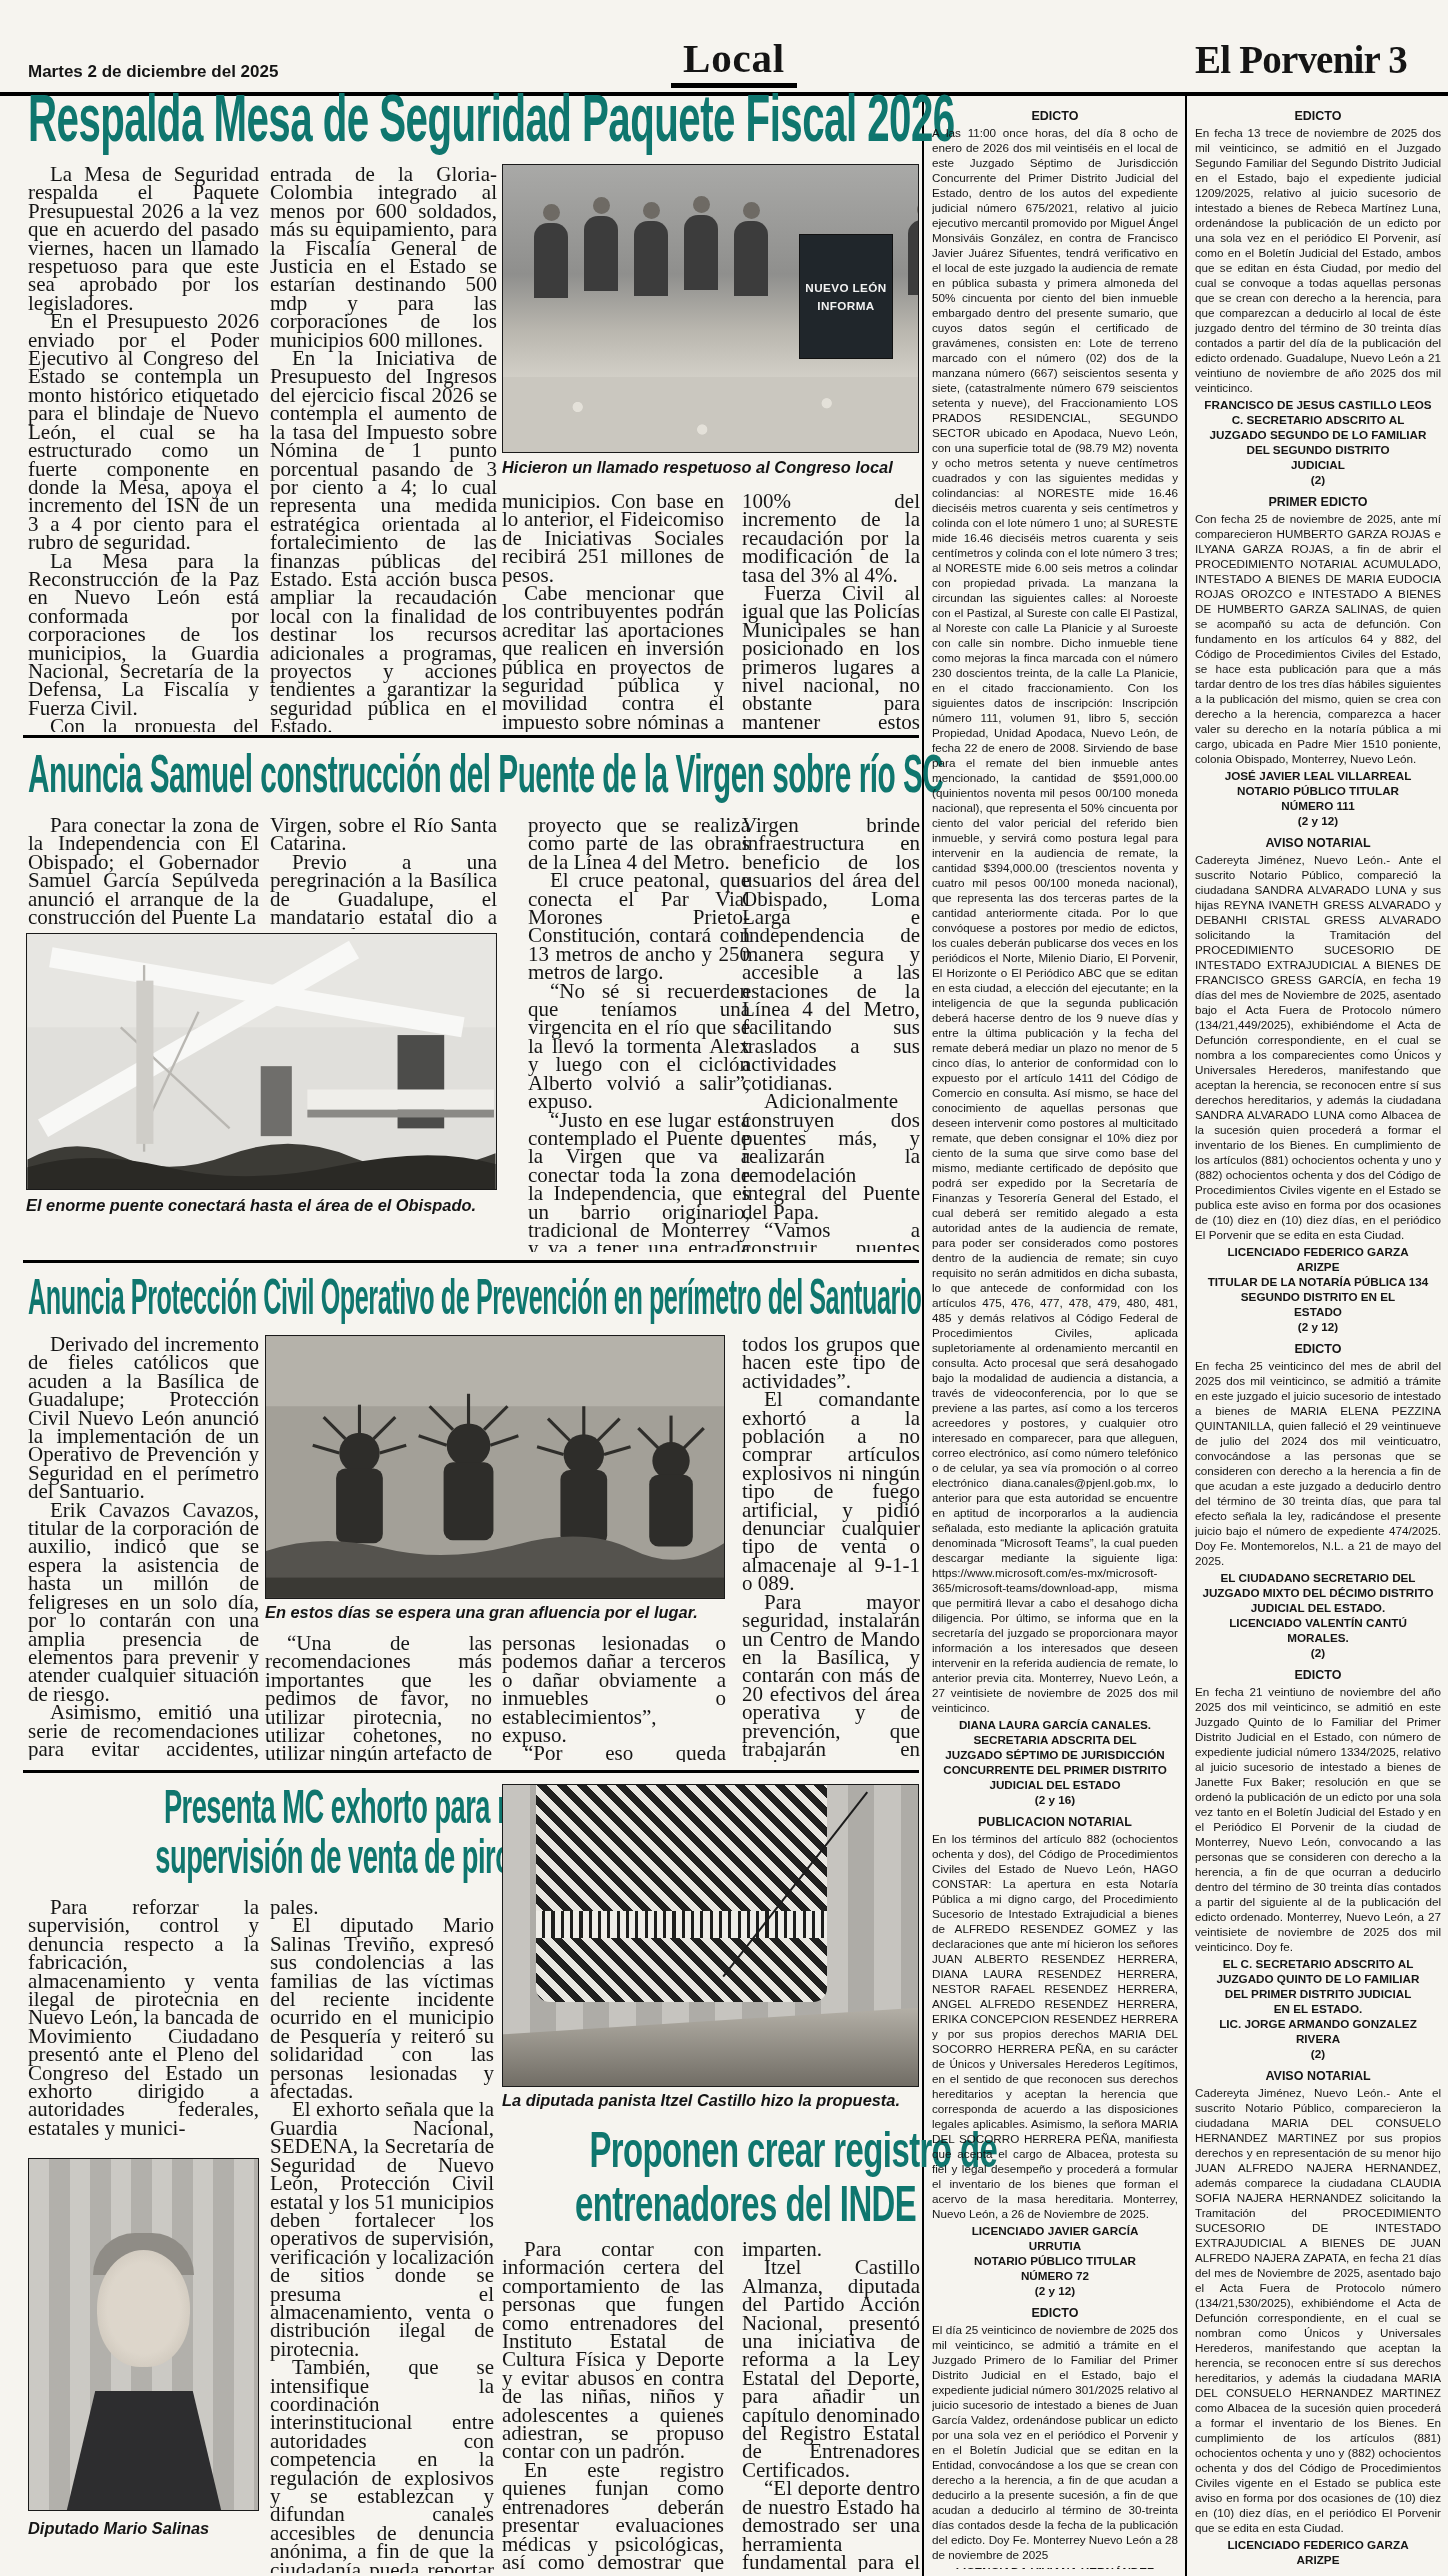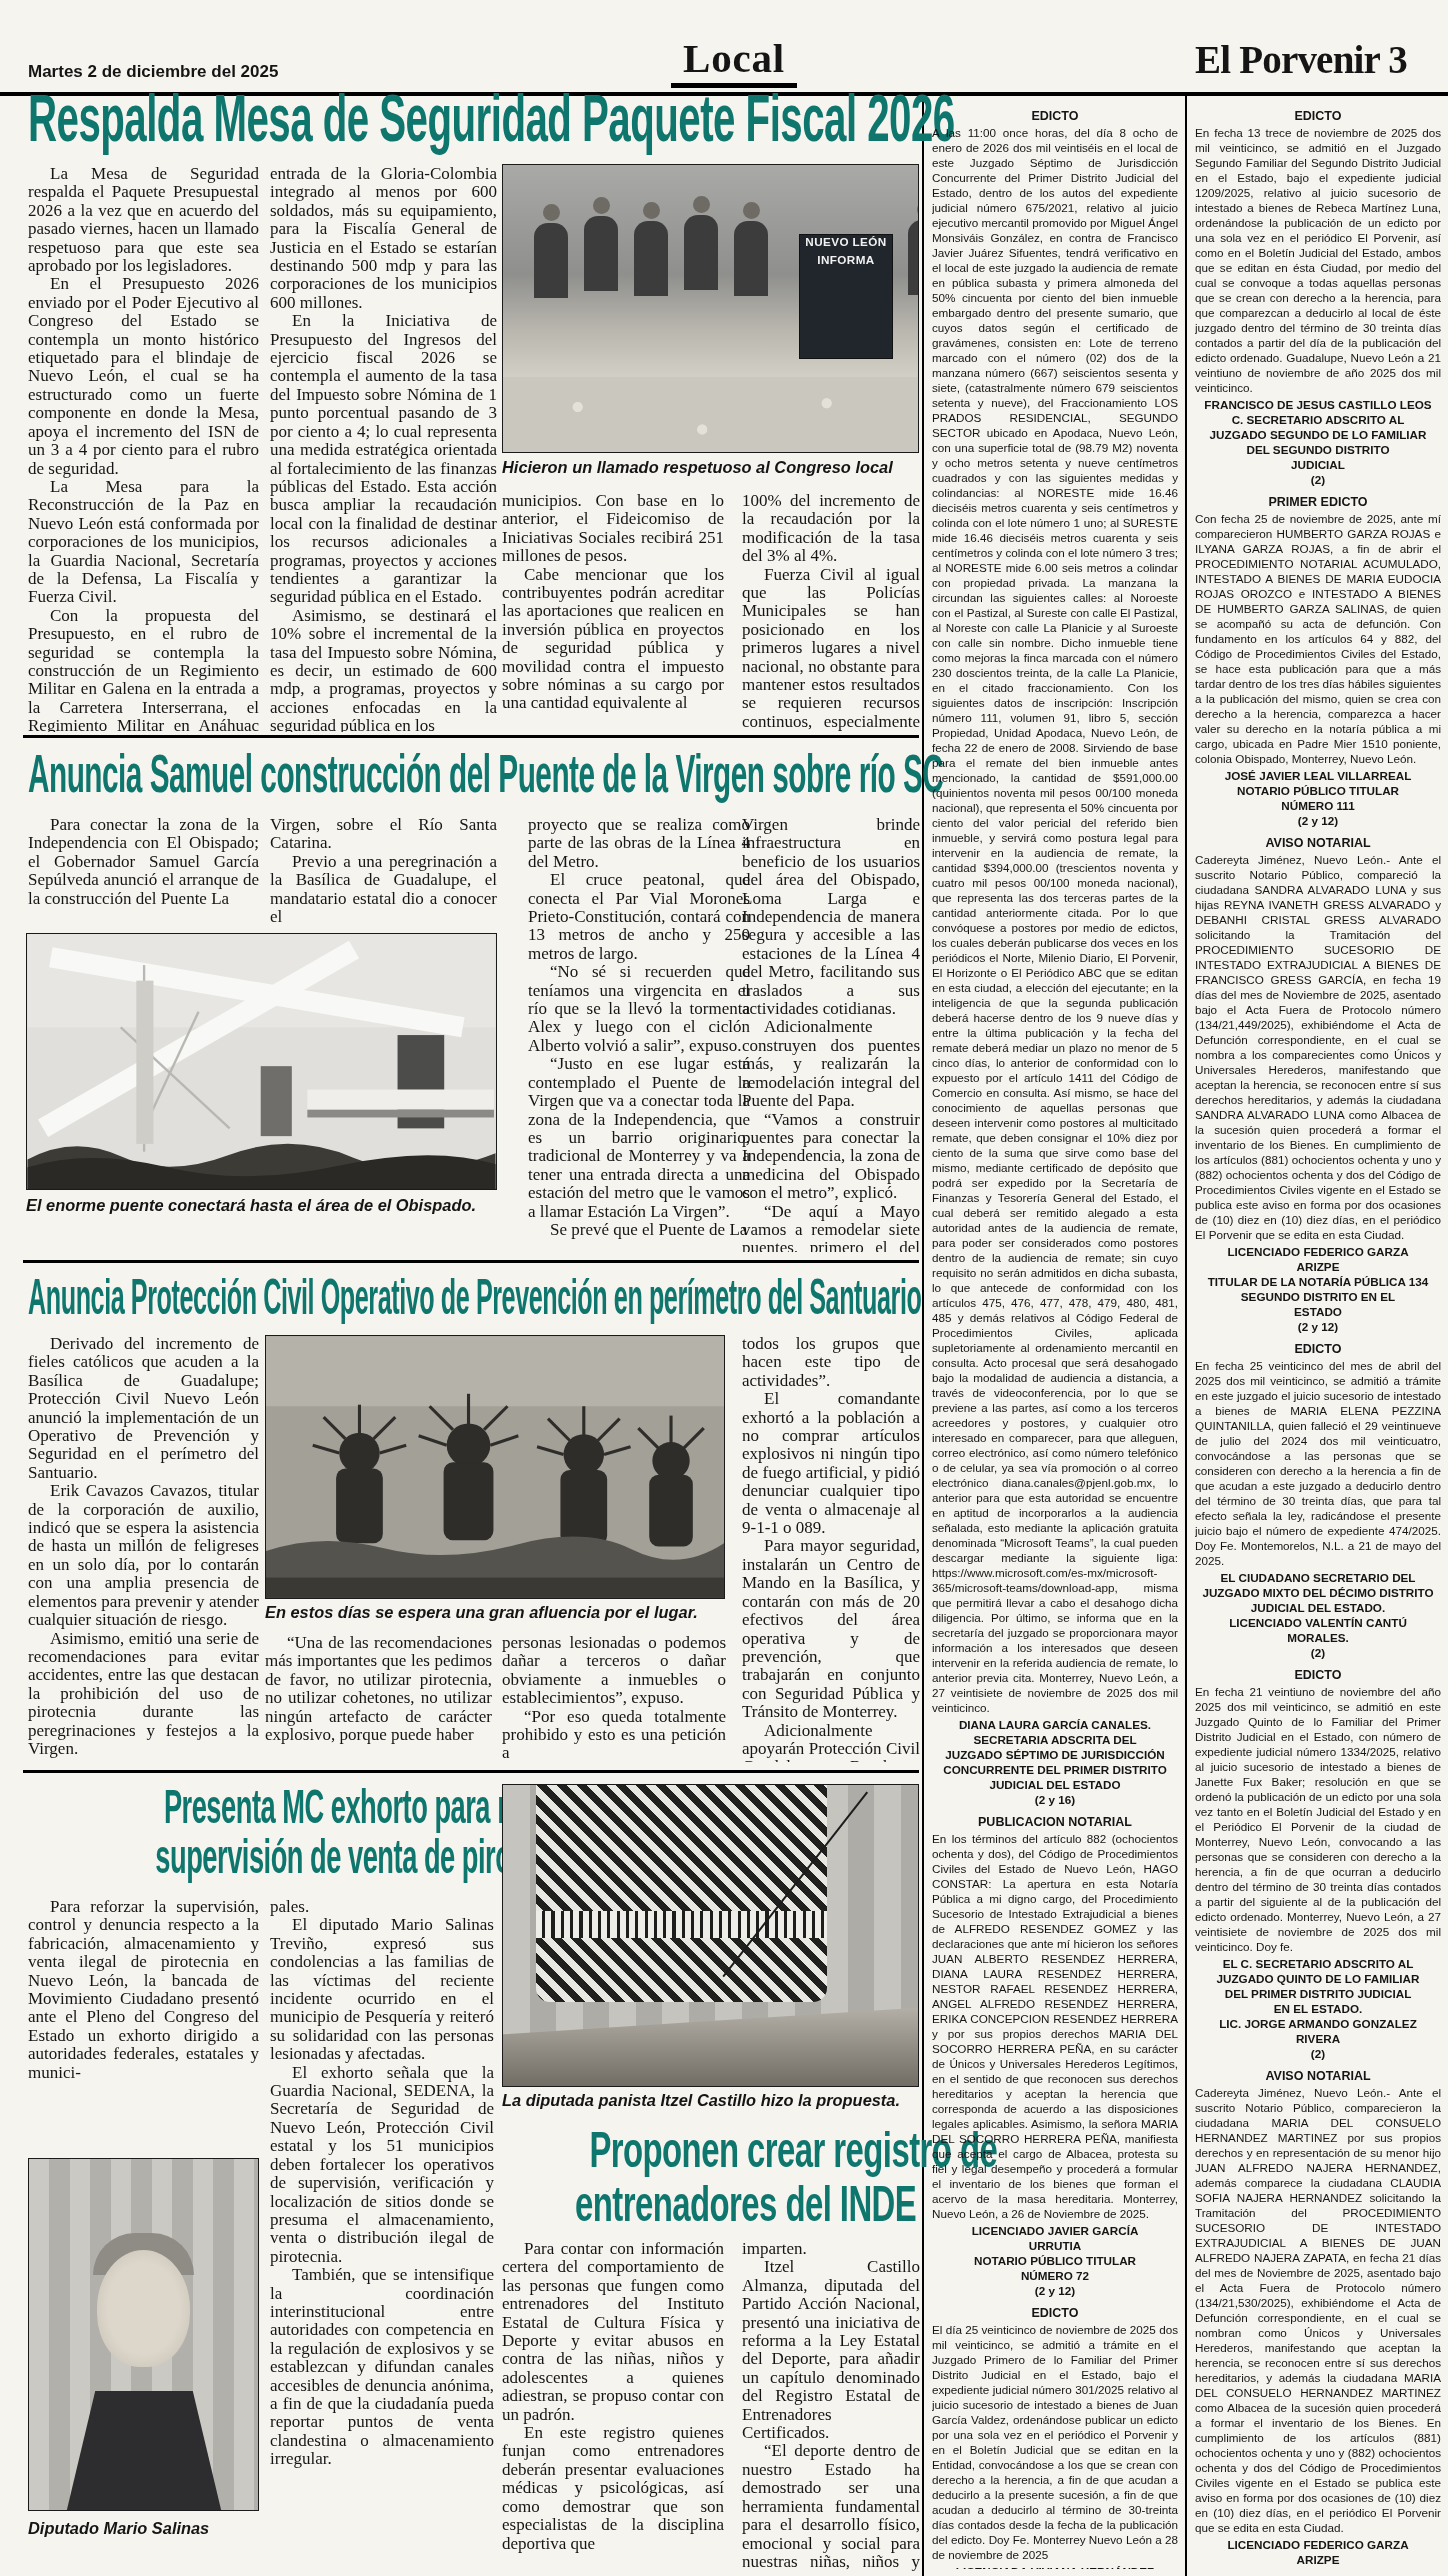--- a/index.html
+++ b/index.html
@@ -17,33 +17,33 @@
   .header-rule{position:absolute;left:0;top:92px;width:1449px;height:3.9px;background:#000;}
   .vrule{position:absolute;width:2.3px;background:#000;}
   .hrule{position:absolute;height:3.1px;background:#000;}
   
   .headline{position:absolute;font-family:"Liberation Sans",sans-serif;font-weight:bold;
         white-space:nowrap;color:#0f766e;}
   .cond{display:inline-block;transform-origin:0 50%;letter-spacing:-0.8px;transform:scale(.66,1.08);}
   .headline.centered{text-align:center;}
   .headline.centered .cond{transform-origin:50% 50%;}
   
-  .col{position:absolute;text-align:justify;font-size:17px;line-height:18.4px;overflow:hidden;}
+  .col{position:absolute;text-align:justify;font-size:21px;line-height:18.4px;overflow:hidden;}
   .col p{margin:0;text-indent:22px;}
   .col.cont p:first-child{text-indent:0;}
   .caption{position:absolute;font-family:"Liberation Sans",sans-serif;font-weight:bold;
         font-style:italic;font-size:16.4px;line-height:19.5px;}
   
   .photo{position:absolute;border:1.6px solid #1a1a1a;overflow:hidden;background:#9a9a98;}
   .p1-bg{position:absolute;inset:0;background:linear-gradient(180deg,#a9a9a7 0%,#8f8f8d 38%,#bab7af 58%,#d2cfc7 74%,#c3c0b8 100%);}
   .p1-person{position:absolute;width:34px;height:75px;background:#3c3c3c;border-radius:14px 14px 0 0;}
   .p1-person:before{content:"";display:block;width:17px;height:17px;border-radius:50%;
         background:#6e6a64;margin:-18.7px auto 0;}
   .p1-screen{position:absolute;left:296px;top:69px;width:92px;height:123px;background:#20262b;
-        display:flex;flex-direction:column;align-items:center;gap:4.7px;
+        display:flex;flex-direction:column;align-items:center;justify-content:center;gap:4.7px;
         border:1.6px solid #111;}
   .p1-screen .scr{color:#f2f2f2;font-family:"Liberation Sans",sans-serif;font-weight:bold;
         font-size:11.7px;letter-spacing:0.4px;text-align:center;}
   .p1-table{position:absolute;left:0;bottom:0;width:100%;height:26%;
         background:radial-gradient(circle at 18% 40%, #e4e1d9 0 4.7px, transparent 5.5px),
                    radial-gradient(circle at 48% 70%, #e4e1d9 0 4.7px, transparent 5.5px),
                    radial-gradient(circle at 78% 35%, #e4e1d9 0 4.7px, transparent 5.5px),
                    #cac7bf;}
   .p4-bg{position:absolute;inset:0;background:repeating-linear-gradient(90deg,#cbc9c4 0 20px,#b2b0ab 20px 41px);}
   .p4-face{position:absolute;left:50%;top:26%;width:93px;height:117px;margin-left:-47px;

